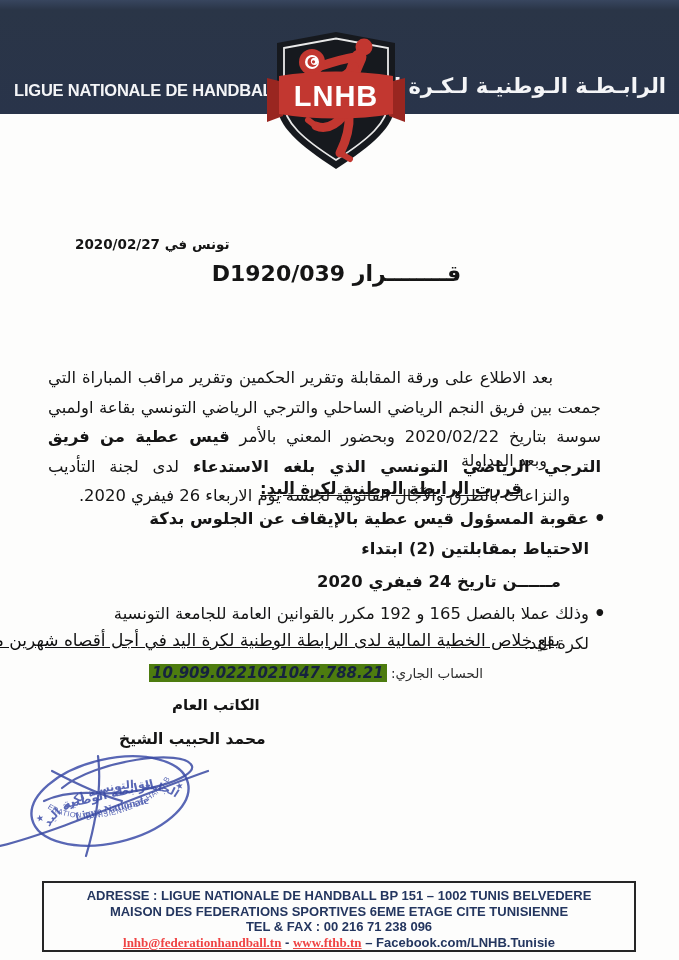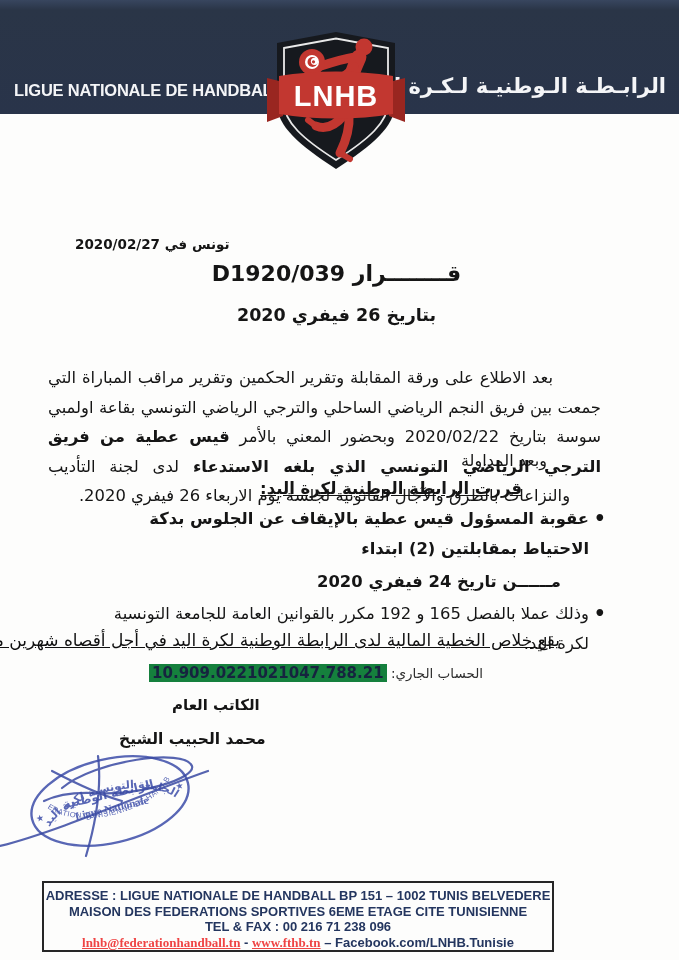--- a/index.html
+++ b/index.html
@@ -26,29 +26,29 @@
   .decision-heading{position:absolute;right:157px;top:479px;direction:rtl;font-size:16.5px;
                     font-weight:bold;text-decoration:underline;white-space:nowrap;}
   .bullets{position:absolute;right:73px;top:504px;width:528px;direction:rtl;}
   .bullet{position:relative;padding-right:17px;font-size:16.4px;line-height:30px;margin-bottom:2px;}
   .bullet::before{content:"\2022";position:absolute;right:0;top:-1px;font-size:19px;font-weight:bold;}
   .b-bold{font-weight:bold;}
   .b-line2{display:block;margin-right:28px;margin-top:3px;}
   .payment-note{position:absolute;right:119px;top:630px;direction:rtl;font-size:17px;
                 text-decoration:underline;white-space:nowrap;color:#101010;}
   .account-line{position:absolute;right:196px;top:664px;direction:rtl;font-size:13.5px;color:#2e2e2e;white-space:nowrap;}
-  .account-number{display:inline-block;direction:ltr;background:#15803d;color:#16233f;
-                  font-size:15px;font-weight:bold;padding:0 3px;margin-left:4px;}
+  .account-number{display:inline-block;direction:ltr;background:#4d7c0f;color:#16233f;
+                  font-size:15px;font-weight:bold;padding:0 3px;margin-left:4px;font-style:italic;}
   .sig-title{position:absolute;left:172px;top:696px;direction:rtl;font-size:15px;font-weight:bold;white-space:nowrap;}
   .sig-name{position:absolute;left:119px;top:730px;direction:rtl;font-size:15.5px;font-weight:bold;white-space:nowrap;}
   
   .stamp{position:absolute;left:25px;top:754px;width:170px;height:94px;transform:rotate(-13deg);opacity:.88;}
   .signature{position:absolute;left:0;top:742px;width:232px;height:120px;opacity:.85;}
   
-  .footer-box{position:absolute;left:42px;top:881px;width:512px;height:71px;border:2px solid #262626;
+  .footer-box{position:absolute;left:42px;top:881px;width:594px;height:71px;border:2px solid #262626;
               box-sizing:border-box;text-align:center;color:#24365f;padding-top:5px;}
   .footer-box div{font-size:13px;line-height:15.5px;font-weight:bold;font-family:"Liberation Sans",sans-serif;}
   .f-link{text-decoration:underline;color:#ef4444;cursor:pointer;font-family:Liberation Serif, serif;}
 </style>
 </head>
 <body>
 
 <div class="page">
 
   <div class="header-bar">
@@ -83,21 +83,20 @@
     <g>
       <path d="M2,52 L18,56 L18,90 L2,96 Z" fill="#992620"></path>
       <path d="M140,52 L124,56 L124,90 L140,96 Z" fill="#992620"></path>
       <path d="M14,50 C50,44 92,44 128,50 L128,88 C92,94 50,94 14,88 Z" fill="#c23730"></path>
       <text x="71" y="80" text-anchor="middle" fill="#ffffff" font-family="Liberation Sans, sans-serif" font-size="29" font-weight="bold" letter-spacing="1">LNHB</text>
     </g>
   </svg>
 
   <div class="date-line">تونس في 2020/02/27</div>
   <div class="title">قــــــــرار D1920/039</div>
-  <div class="subtitle">بتاريخ 26 فيفري 2020</div>
 
   <p class="para1"><span>بعد الاطلاع على ورقة المقابلة وتقرير الحكمين وتقرير مراقب المباراة التي جمعت بين فريق النجم الرياضي الساحلي والترجي الرياضي التونسي بقاعة اولمبي سوسة بتاريخ 2020/02/22 وبحضور المعني بالأمر </span><b>قيس عطية من فريق الترجي الرياضي التونسي الذي بلغه الاستدعاء</b><span> لدى لجنة التأديب والنزاعات بالطرق والآجال القانونية لجلسة يوم الاربعاء 26 فيفري 2020.</span></p>
 
   <div class="after-delib">وبعد المداولة</div>
   <div class="decision-heading">قررت الرابطة الوطنية لكرة اليد:</div>
 
   <div class="bullets">
     <div class="bullet b-bold">
       <span>عقوبة المسؤول قيس عطية بالإيقاف عن الجلوس بدكة الاحتياط بمقابلتين (2) ابتداء</span>
       <span class="b-line2">مــــــن تاريخ 24 فيفري 2020</span>

